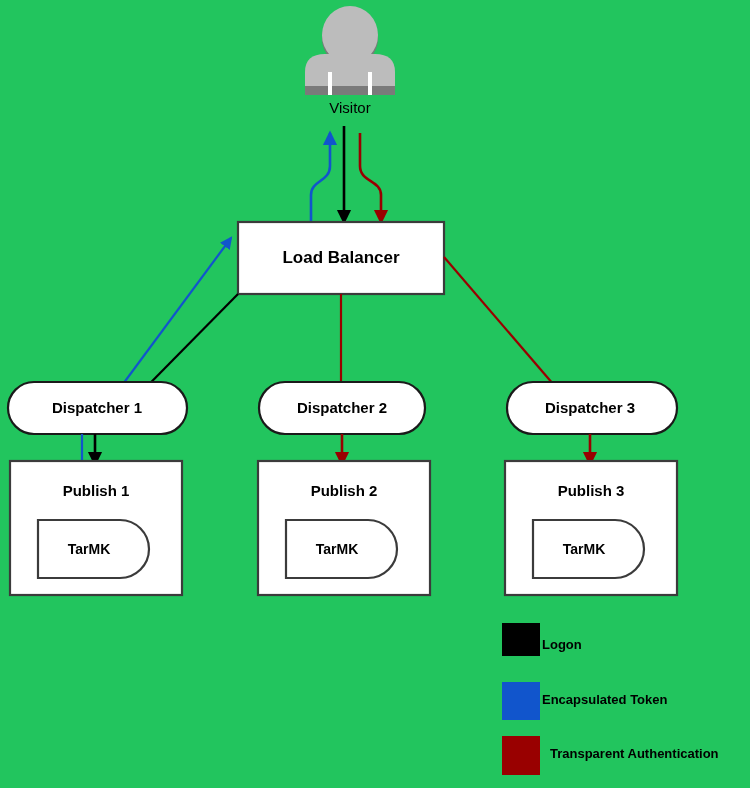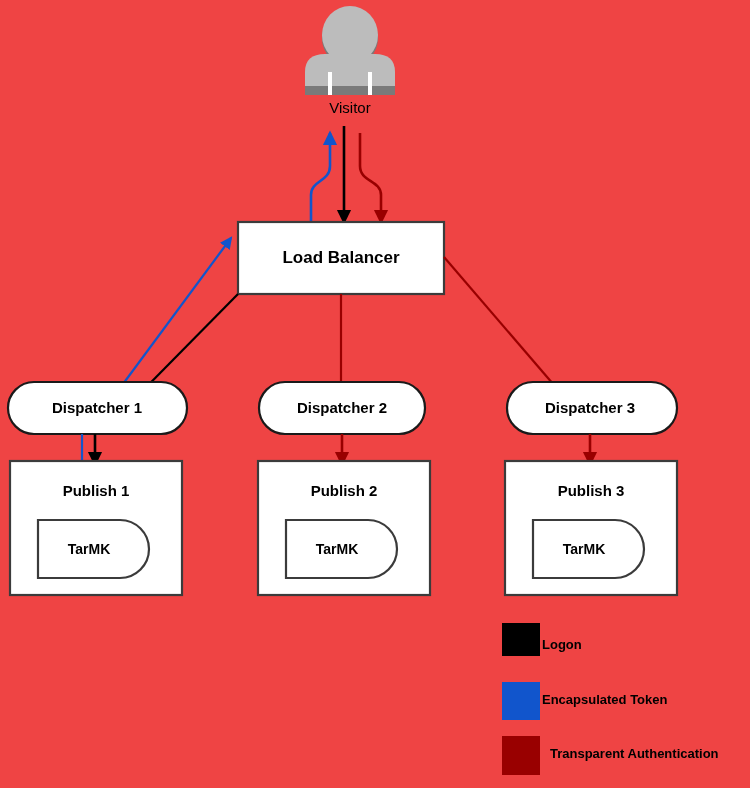--- a/index.html
+++ b/index.html
@@ -7,21 +7,21 @@
     padding: 0;
     background: #ffffff;
   }
   body {
     font-family: "Liberation Sans", sans-serif;
   }
   #canvas {
     position: relative;
     width: 750px;
     height: 788px;
-    background: #ef4444;
+    background: #22c55e;
     overflow: hidden;
   }
   #diagram-svg {
     position: absolute;
     left: 0;
     top: 0;
     width: 750px;
     height: 788px;
   }
   .node-label {

